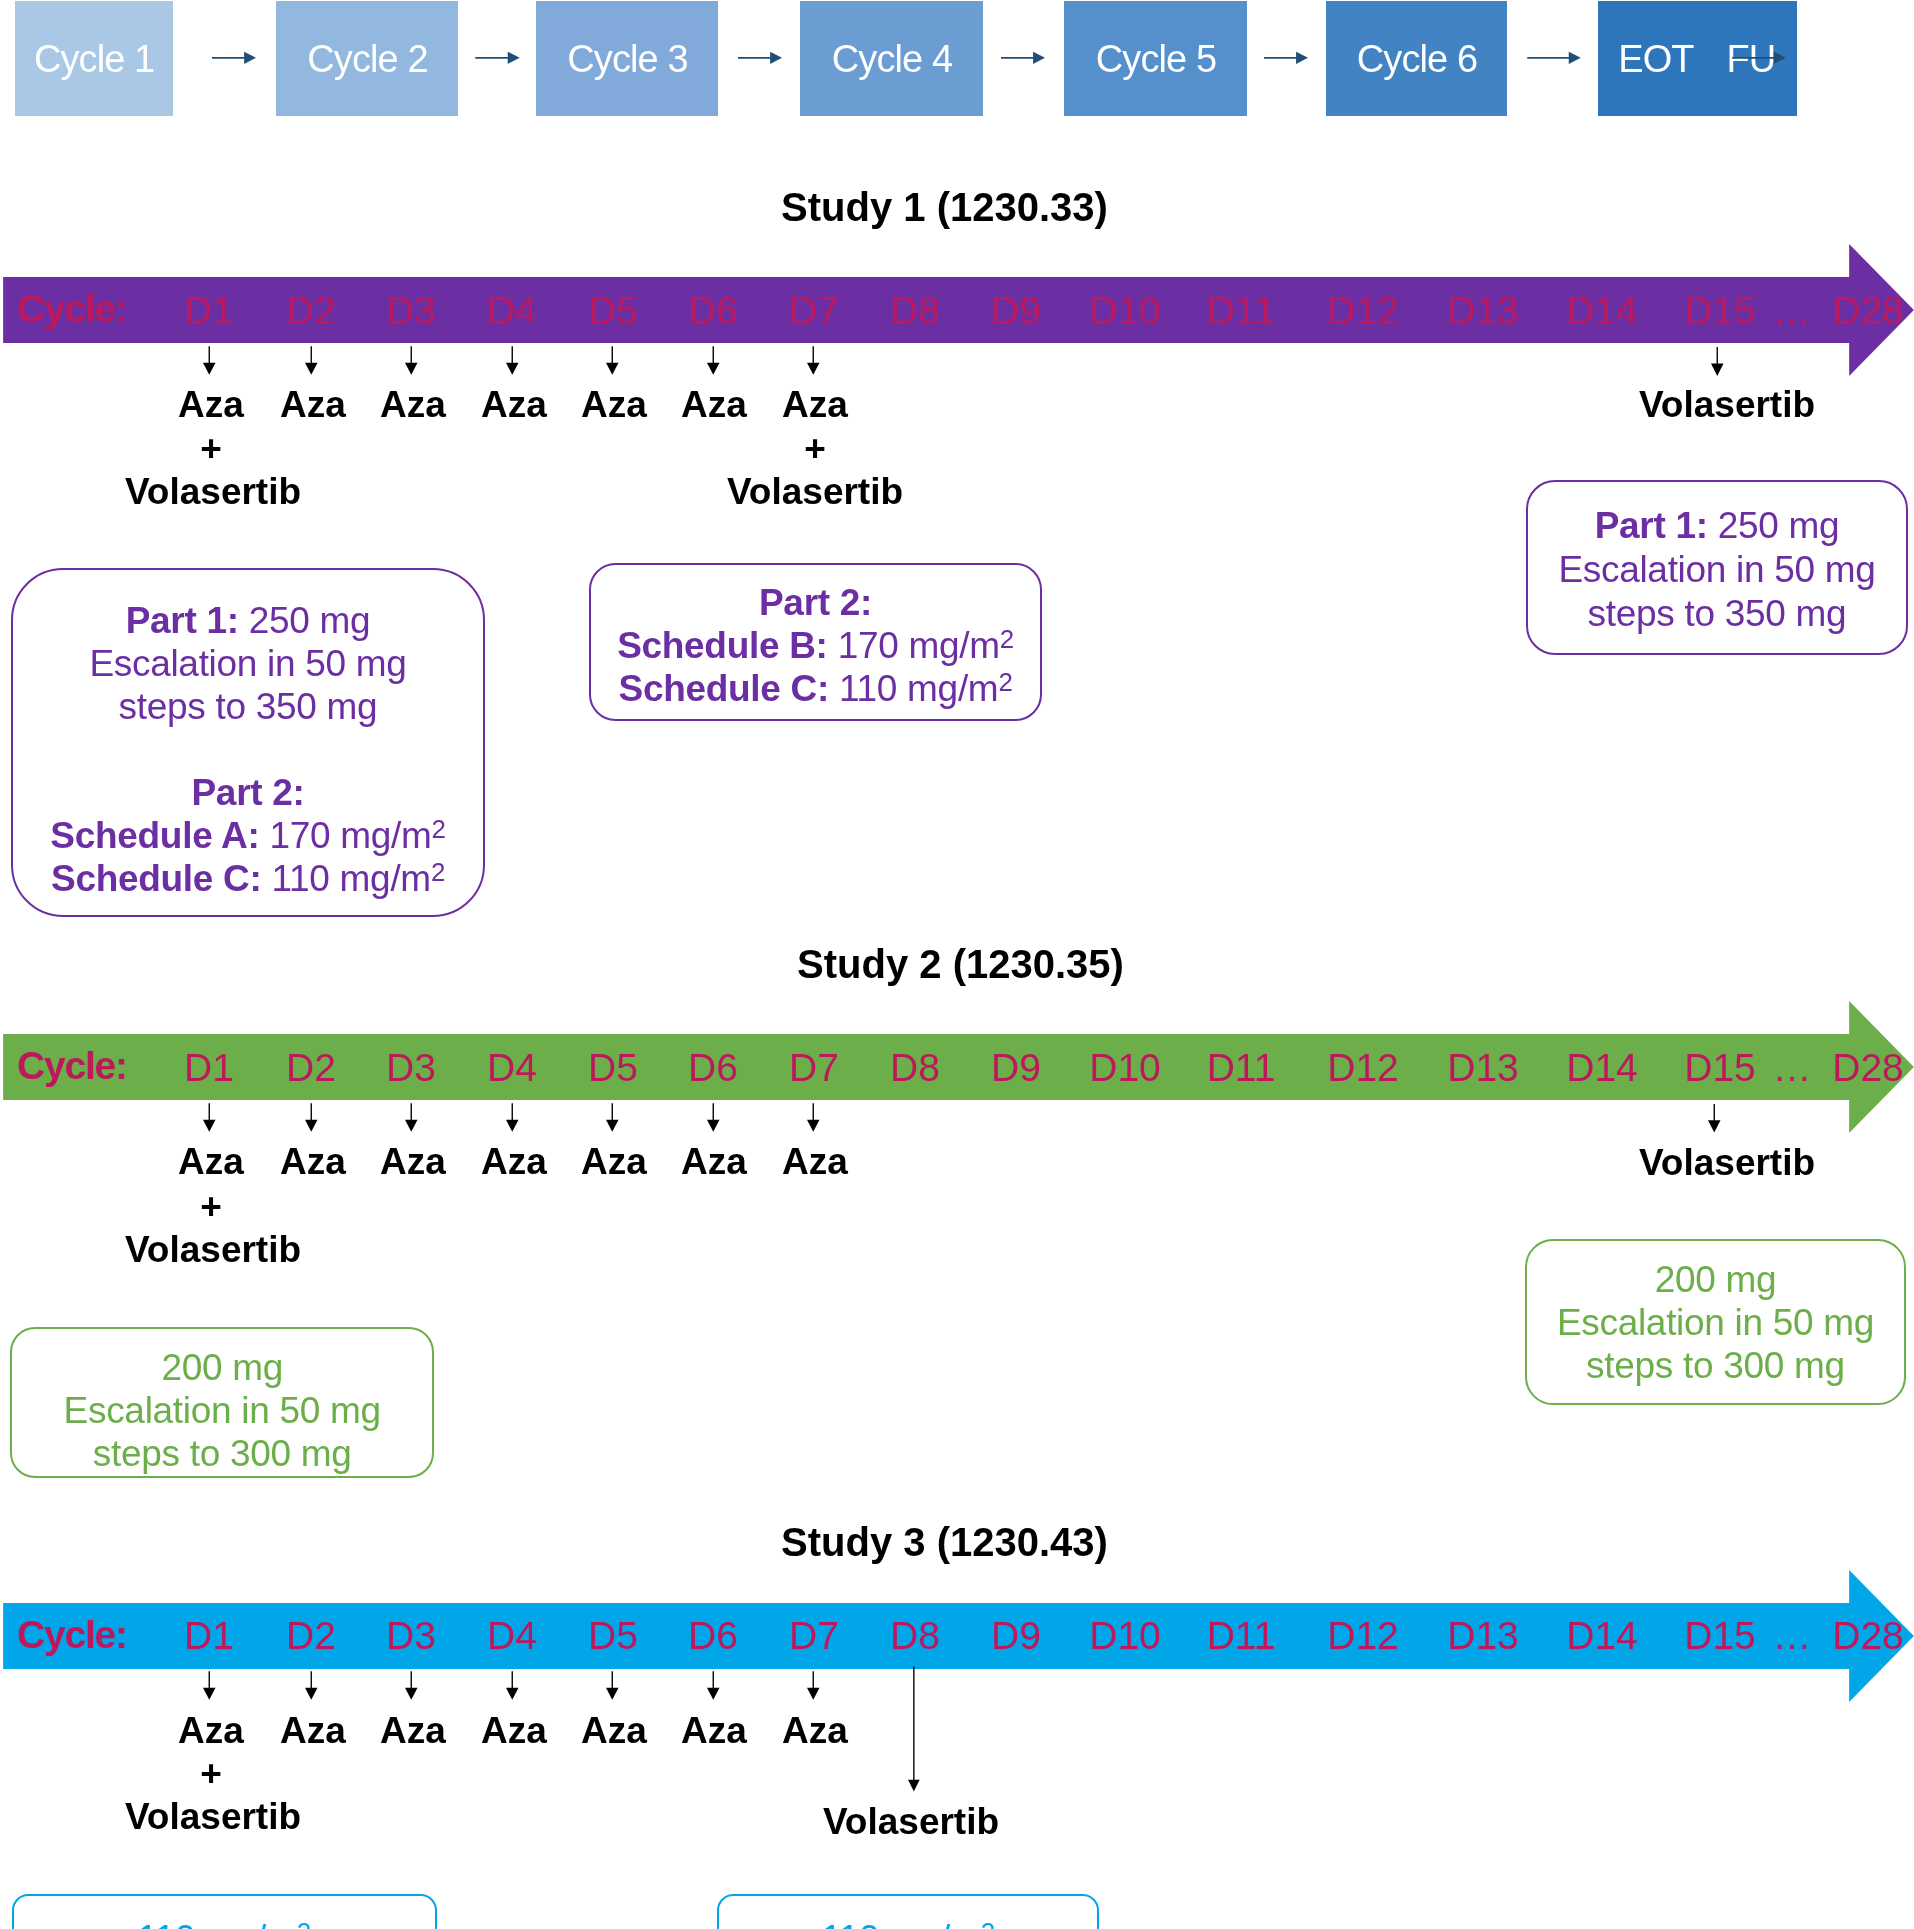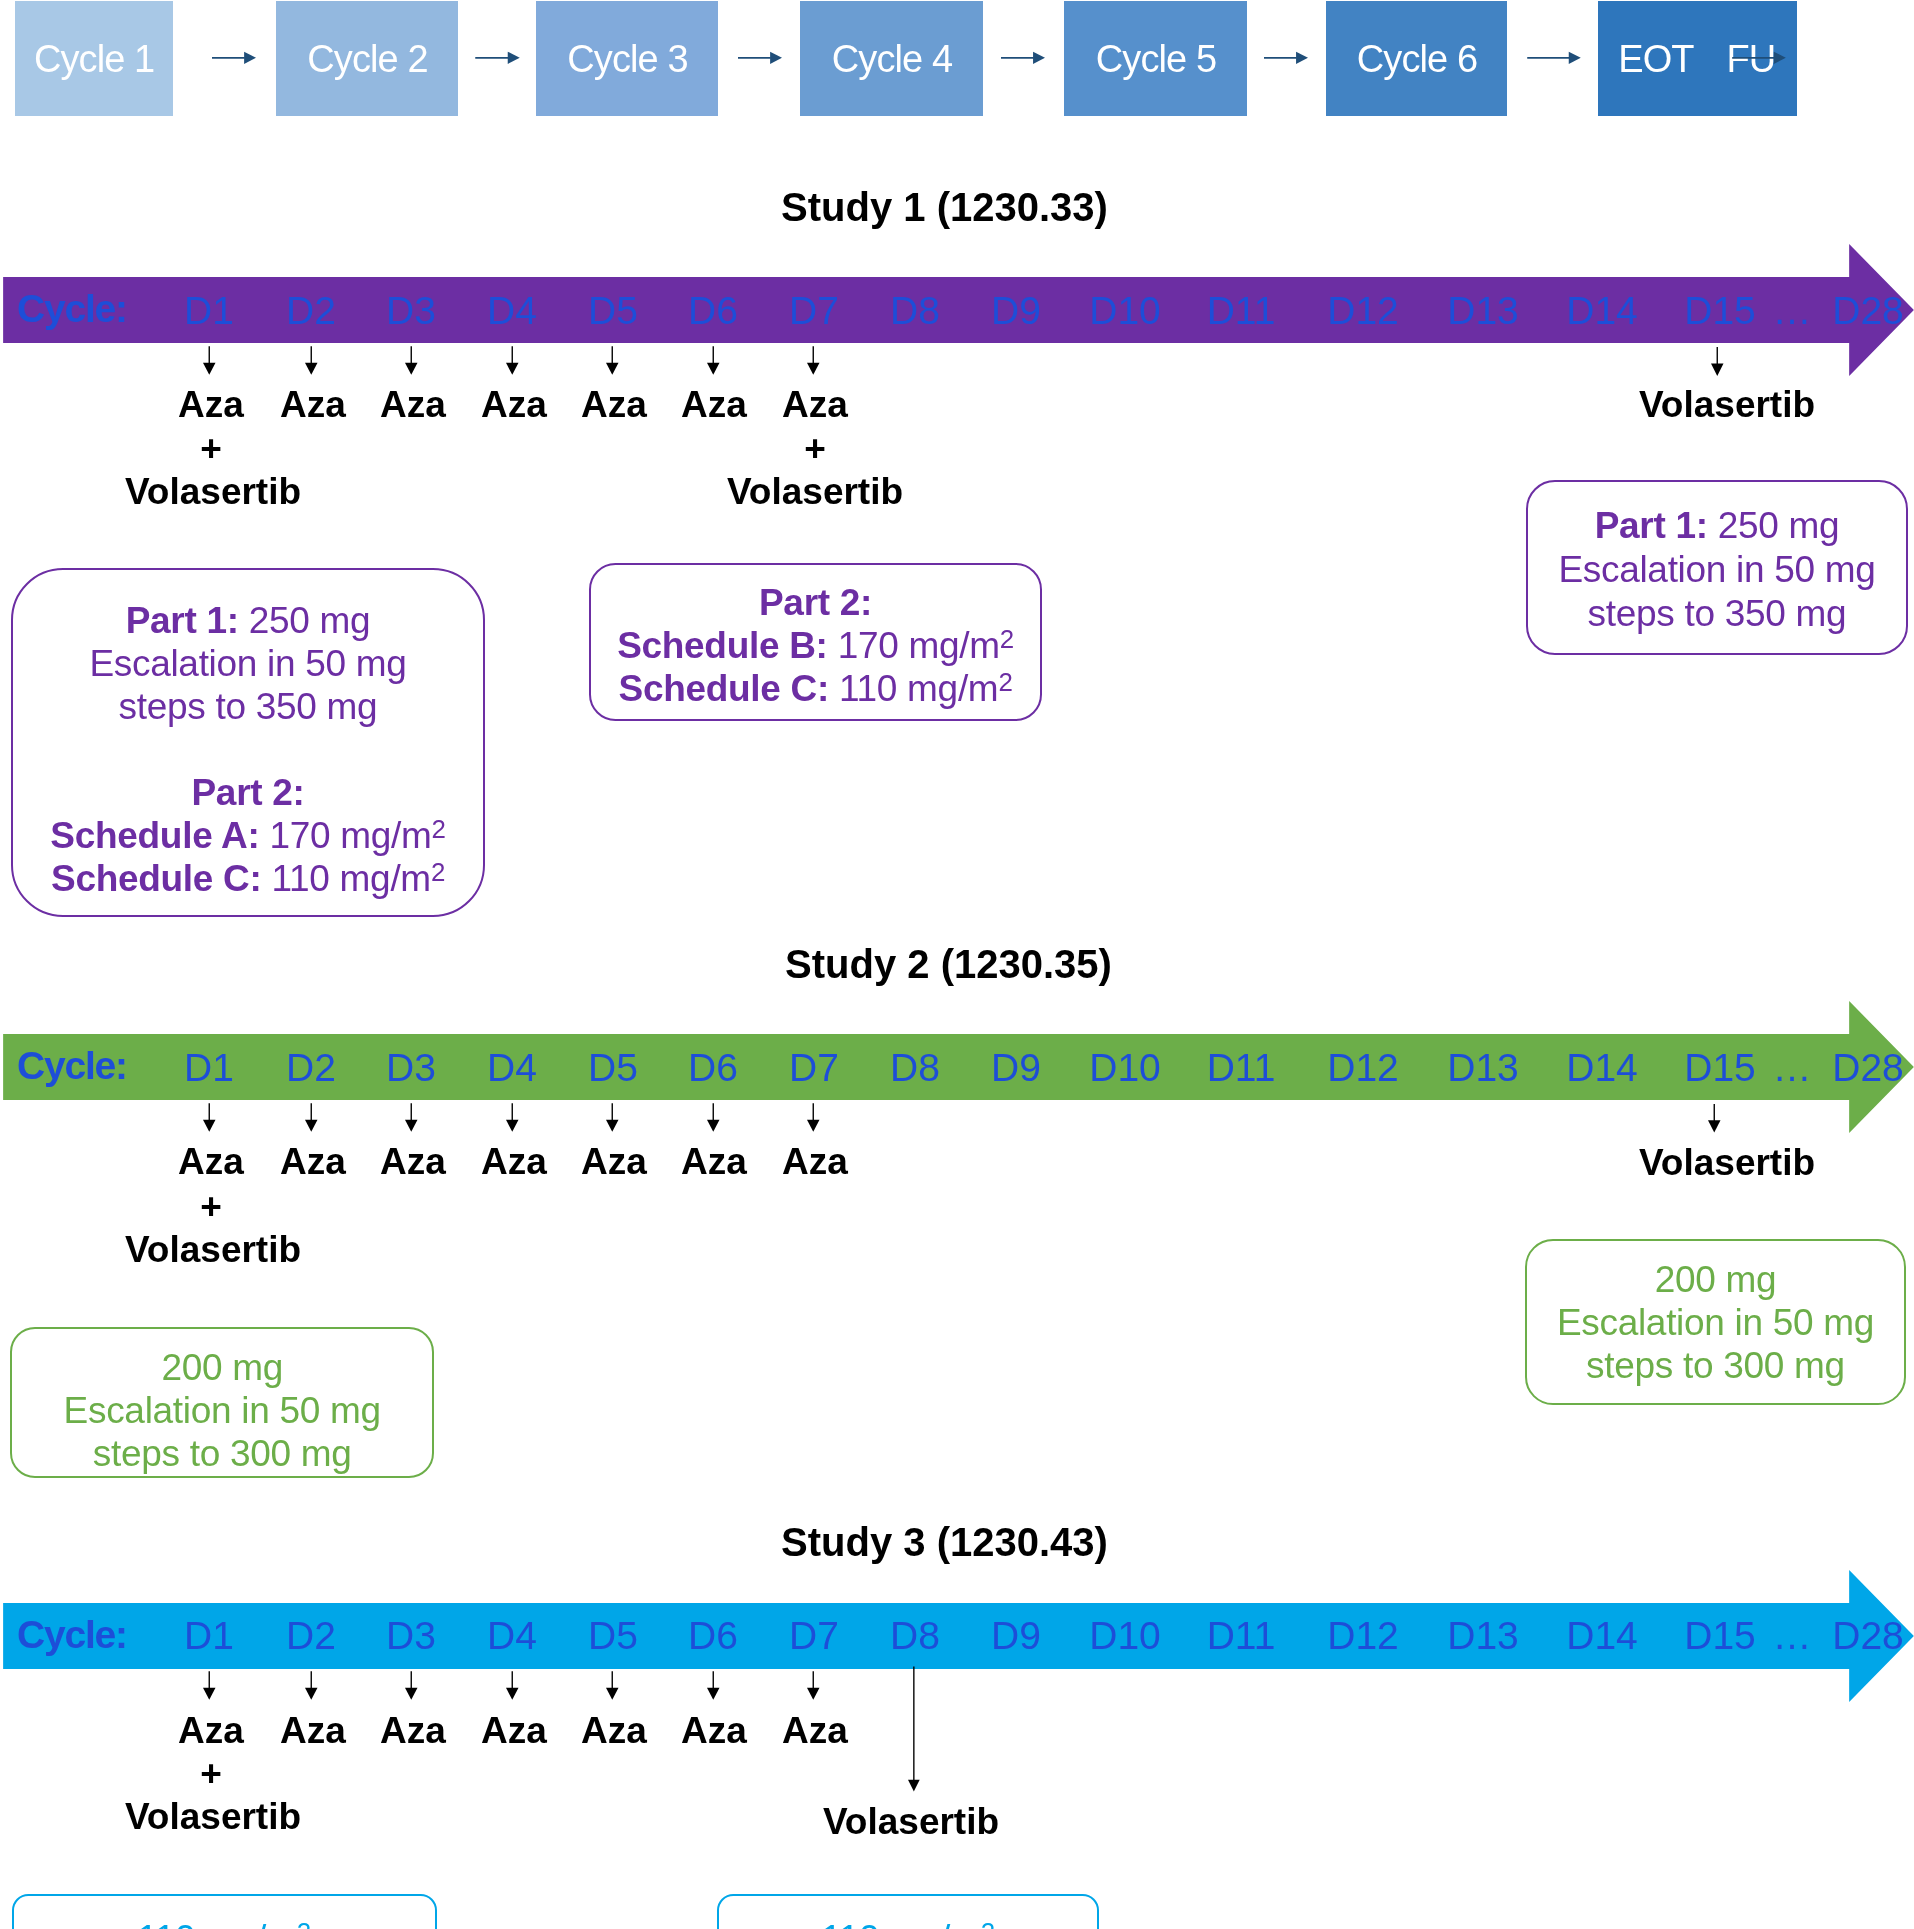--- a/index.html
+++ b/index.html
@@ -6,21 +6,21 @@
   html,body{margin:0;padding:0;background:#ffffff;}
   #page{position:relative;width:1915px;height:1930px;background:#ffffff;
         font-family:"Liberation Sans",sans-serif;overflow:hidden;
         -webkit-font-smoothing:antialiased;}
   .cbox{position:absolute;display:flex;align-items:center;justify-content:center;
         color:#ffffff;font-size:38px;line-height:1;letter-spacing:-0.9px;text-indent:0.9px;}
   .carrow{position:absolute;overflow:visible;}
   .studytitle{position:absolute;font-weight:bold;font-size:40px;color:#000000;
         white-space:nowrap;text-align:center;line-height:1;}
   .bar{position:absolute;overflow:visible;}
-  .barlabel{position:absolute;color:#1d4ed8;font-size:39px;line-height:1;white-space:nowrap;
+  .barlabel{position:absolute;color:#be185d;font-size:39px;line-height:1;white-space:nowrap;
         transform:translateX(-50%);}
   .barlabel.cyc{font-weight:bold;transform:none;letter-spacing:-1.2px;}
   .dn{position:absolute;overflow:visible;}
   .aza,.vol,.plus{position:absolute;font-weight:bold;font-size:37px;color:#000000;
         white-space:nowrap;transform:translateX(-50%);line-height:1;}
   .rbox{position:absolute;border-style:solid;box-sizing:border-box;text-align:center;
         background:transparent;margin-top:46px;}
   .rbox .ln{white-space:nowrap;letter-spacing:-0.3px;}
   .rbox b{font-weight:bold;}
   sup{font-size:0.70em;vertical-align:baseline;position:relative;top:-0.38em;line-height:0;}
@@ -136,21 +136,21 @@
         <path d="M0,17.00 L12.70,17.00 L6.35,29.20 Z" fill="#000"></path>
       </svg>
 <div class="aza" style="left:714px;top:386px;">Aza</div>
 <svg class="dn" style="left:807px;top:346px;width:12.5px;height:29px;" viewBox="0 0 12.70 29.20">
         <path d="M6.35,0 L6.35,18.00" stroke="#000" stroke-width="1.4" fill="none"></path>
         <path d="M0,17.00 L12.70,17.00 L6.35,29.20 Z" fill="#000"></path>
       </svg>
 <div class="aza" style="left:815px;top:386px;">Aza</div>
 </div>
 <div>
-<div class="studytitle" style="left:4px;top:944px;width:1889px;">Study 2 (1230.35)</div>
+<div class="studytitle" style="left:16px;top:944px;width:1889px;">Study 2 (1230.35)</div>
 <svg class="bar" style="left:3px;top:1001px;width:1911px;height:132px;" viewBox="0 0 1939.70 134.00">
         <polygon points="0,33.45 1874.00,33.45 1874.00,0 1939.70,67.00 1874.00,134.00 1874.00,100.55 0,100.55" fill="#6CAE49"></polygon>
       </svg>
 <div class="barlabel cyc" style="left:17px;top:1046px;">Cycle:</div>
 <div class="barlabel" style="left:209px;top:1048px;">D1</div>
 <div class="barlabel" style="left:311px;top:1048px;">D2</div>
 <div class="barlabel" style="left:411px;top:1048px;">D3</div>
 <div class="barlabel" style="left:512px;top:1048px;">D4</div>
 <div class="barlabel" style="left:613px;top:1048px;">D5</div>
 <div class="barlabel" style="left:713px;top:1048px;">D6</div>

